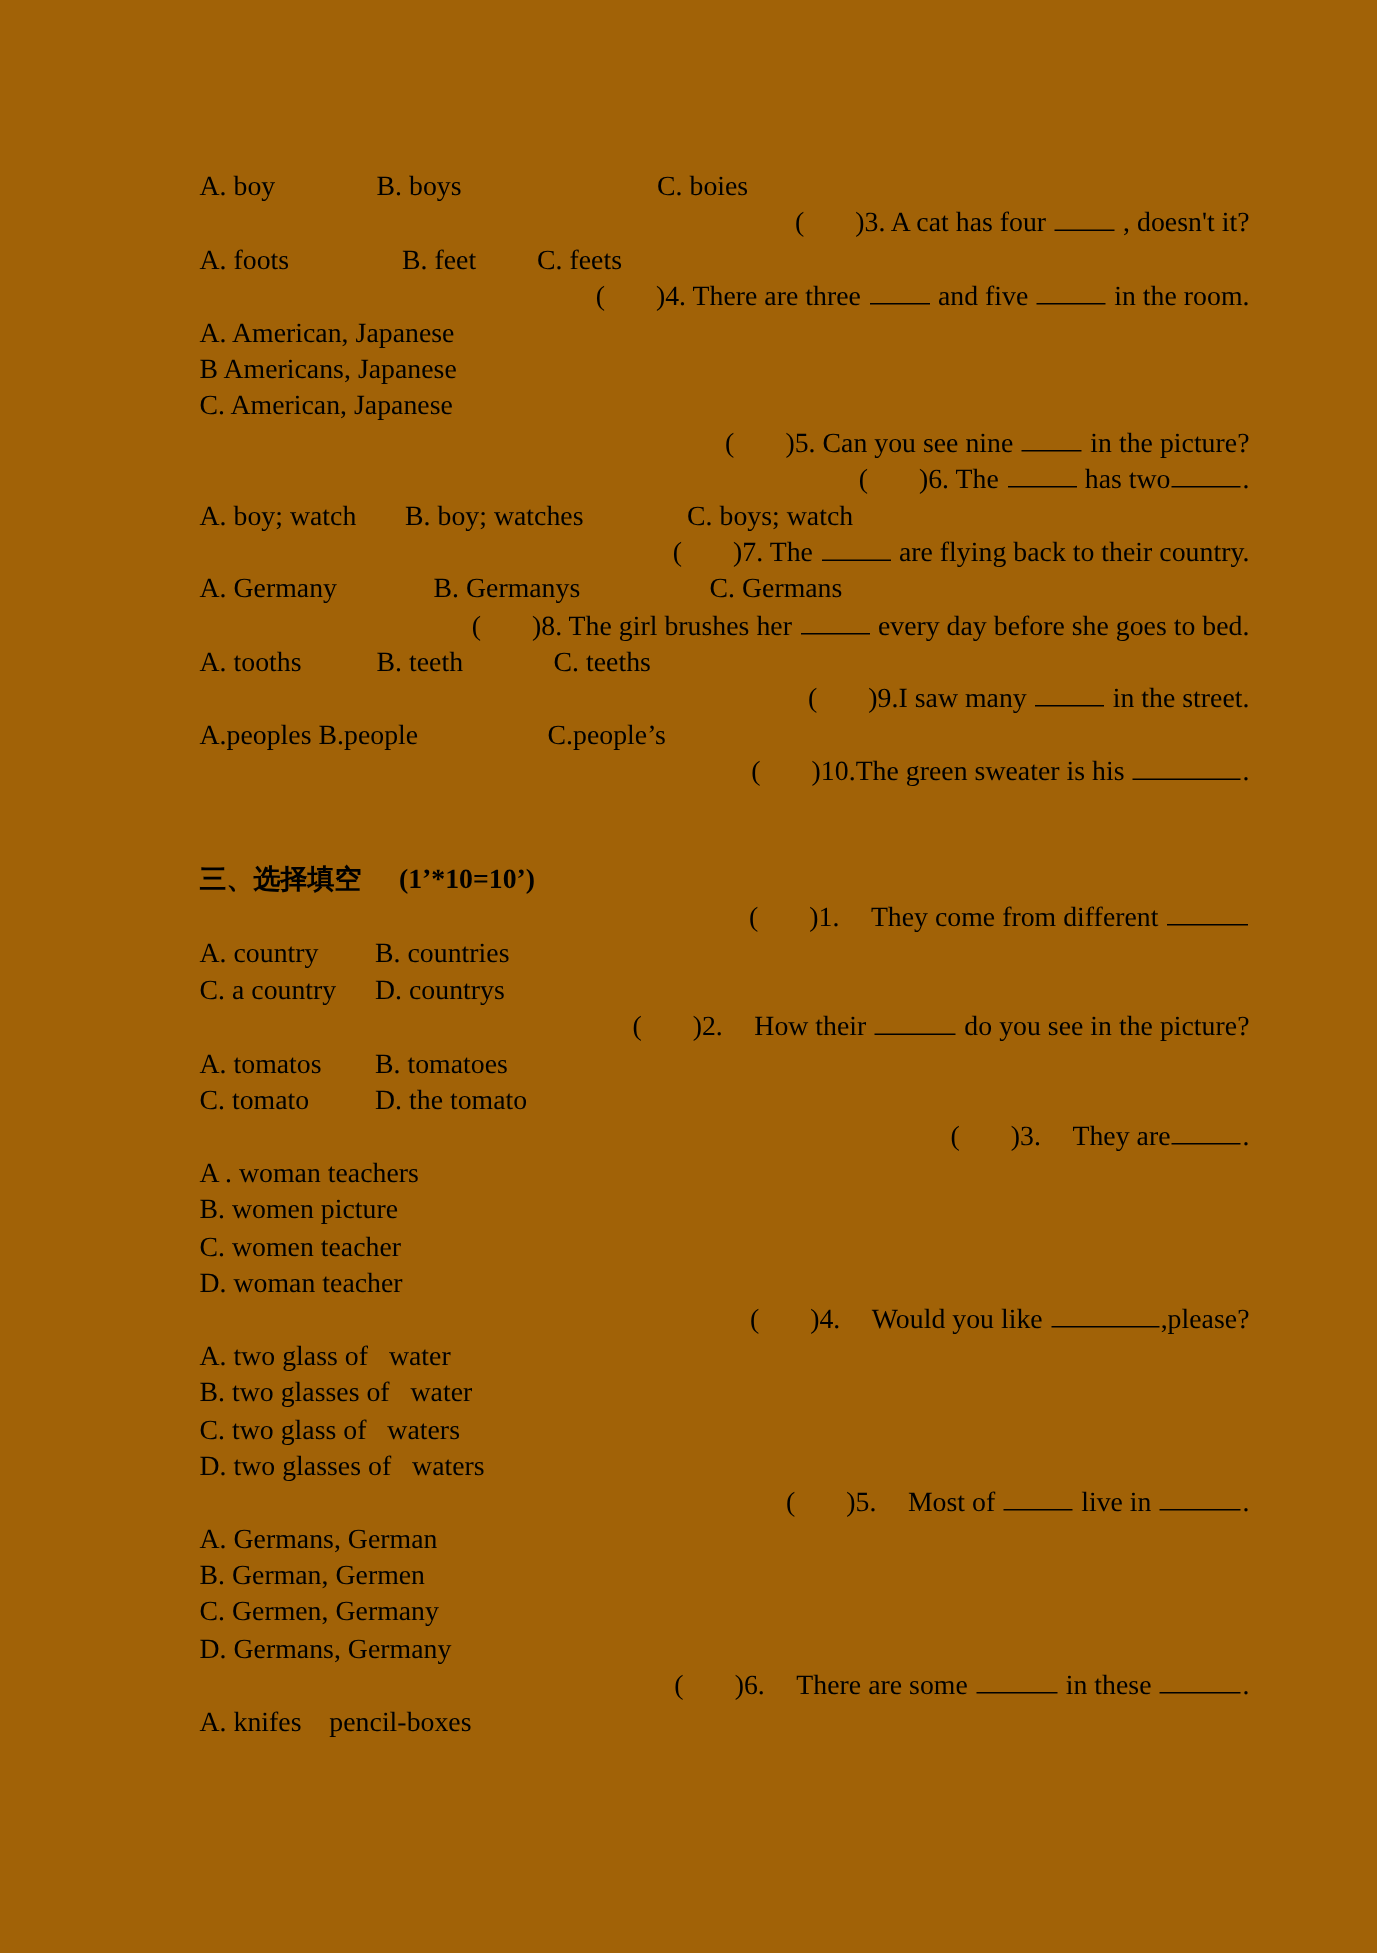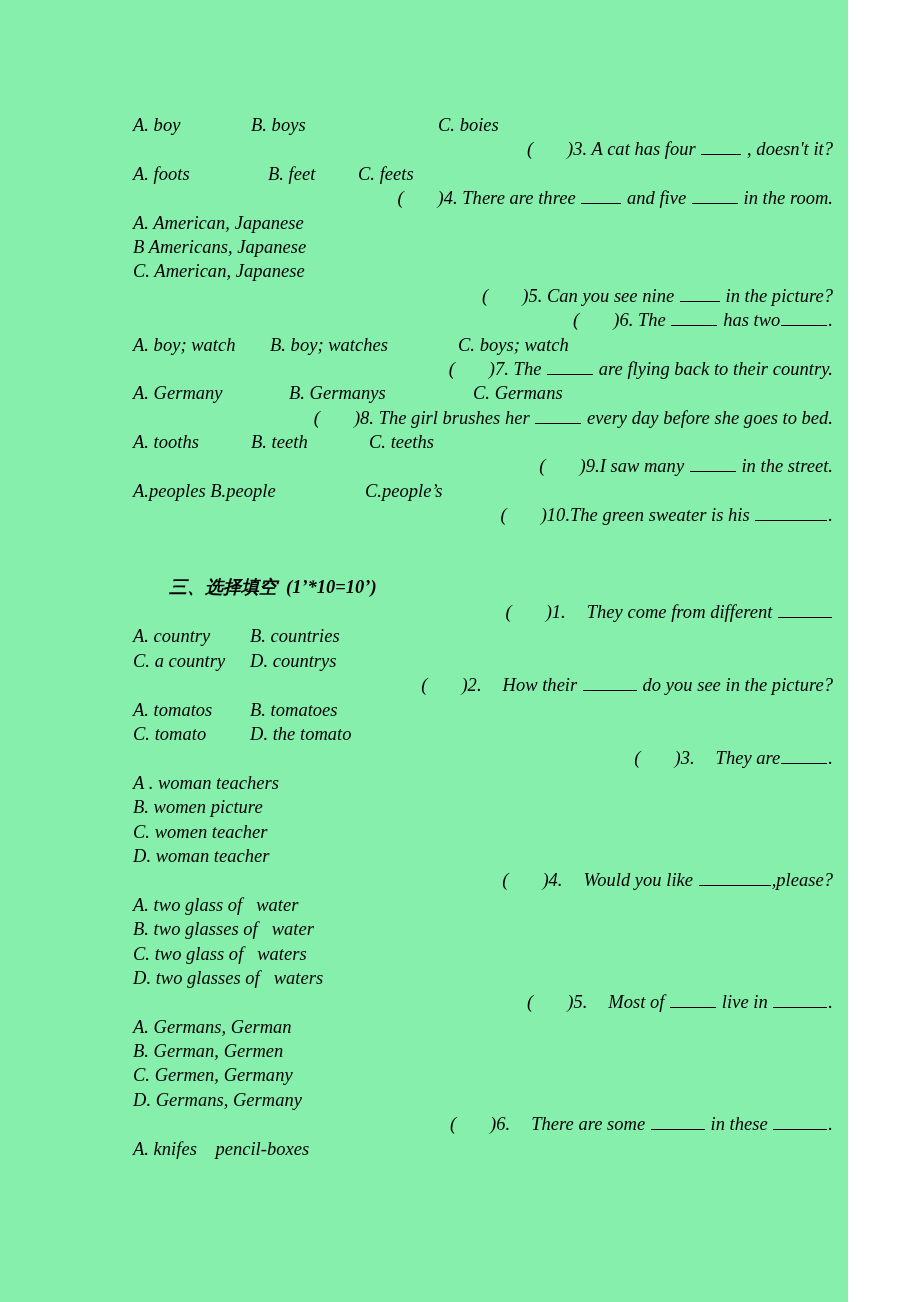--- a/index.html
+++ b/index.html
@@ -3,27 +3,26 @@
 <meta charset="utf-8">
 <title>English Exam Worksheet</title>
 <style>
   html, body {
     margin: 0;
     padding: 0;
     background: #ffffff;
   }
   .page {
     position: relative;
-    width: 848px;
+    width: 918px;
     height: 1302px;
-    background: #86efac;
+    background: #a16207;
     overflow: hidden;
     font-family: "Liberation Serif", "DejaVu Serif", serif;
     color: #000000;
-    font-style: italic;
   }
   .content {
     position: absolute;
     left: 133px;
     top: 113px;
     width: 700px;
   }
   .line {
     height: 24.4px;
     line-height: 24.4px;
@@ -47,21 +46,20 @@
     height: 26px;
     line-height: 26px;
     font-size: 18.5px;
     font-weight: bold;
     white-space: pre;
   }
   .heading .cn {
     font-family: "DejaVu Sans", "Liberation Sans", sans-serif;
     font-weight: bold;
     font-size: 18px;
-    margin-left: 36px;
   }
   .heading .marks {
     font-family: "Liberation Serif", "DejaVu Serif", serif;
     font-weight: bold;
     font-size: 18.5px;
   }
   
   .u {
     display: inline-block;
     border-bottom: 1.3px solid #000;
@@ -107,21 +105,21 @@
     <div class="line opt"><span class="col" style="width:118px">A. tooths</span><span class="col" style="width:118px">B. teeth</span><span class="col">C. teeths</span></div>
 
     <div class="line q"><span>(</span><span class="col" style="width:34px"></span><span>)9.I saw many</span> <span class="u u5"></span> <span>in the street.</span></div>
     <div class="line opt"><span class="col" style="width:232px">A.peoples B.people</span><span class="col">C.people’s</span></div>
 
     <div class="line q"><span>(</span><span class="col" style="width:34px"></span><span>)10.The green sweater is his</span> <span class="u u8"></span><span>.</span></div>
 
     <div class="blank-line"></div>
     <div class="blank-line" style="height:22px"></div>
 
-    <div class="heading"><span class="cn">三、选择填空</span><span class="marks" style="margin-left:9px">(1’*10=10’)</span></div>
+    <div class="heading"><span class="cn">三、选择填空</span><span class="marks" style="margin-left:25px">(1’*10=10’)</span></div>
 
     <div class="line q"><span>(</span><span class="col" style="width:34px"></span><span>)1.</span><span class="col" style="width:21px"></span><span>They come from different</span> <span class="u u6"></span></div>
     <div class="line opt"><span class="col" style="width:117px">A. country</span><span class="col">B. countries</span></div>
     <div class="line opt"><span class="col" style="width:117px">C. a country</span><span class="col">D. countrys</span></div>
 
     <div class="line q"><span>(</span><span class="col" style="width:34px"></span><span>)2.</span><span class="col" style="width:21px"></span><span>How their</span> <span class="u u6"></span> <span>do you see in the picture?</span></div>
     <div class="line opt"><span class="col" style="width:117px">A. tomatos</span><span class="col">B. tomatoes</span></div>
     <div class="line opt"><span class="col" style="width:117px">C. tomato</span><span class="col">D. the tomato</span></div>
 
     <div class="line q"><span>(</span><span class="col" style="width:34px"></span><span>)3.</span><span class="col" style="width:21px"></span><span>They are</span><span class="u u5"></span><span>.</span></div>

